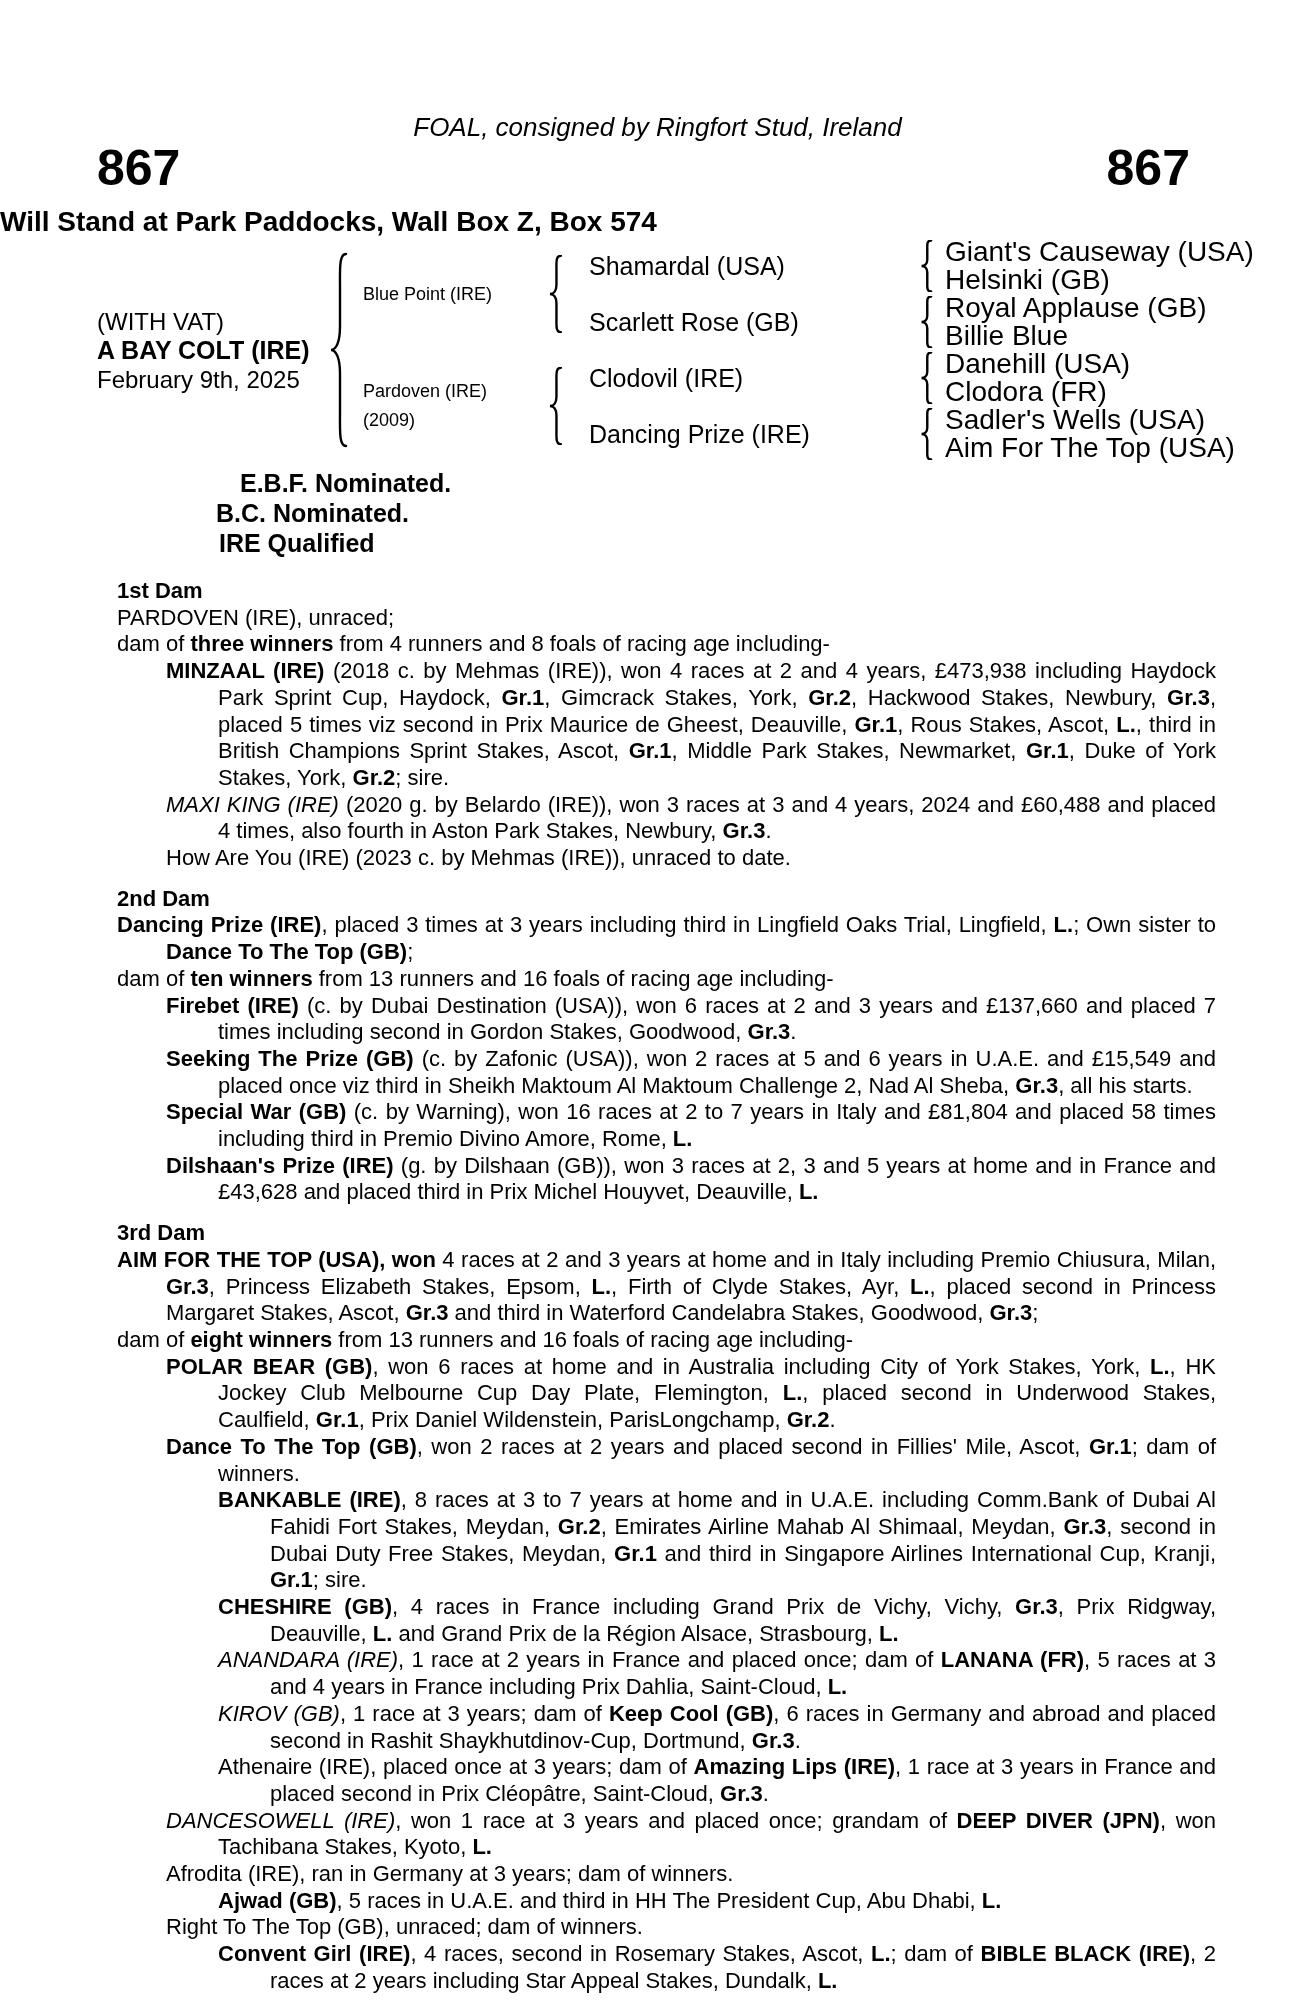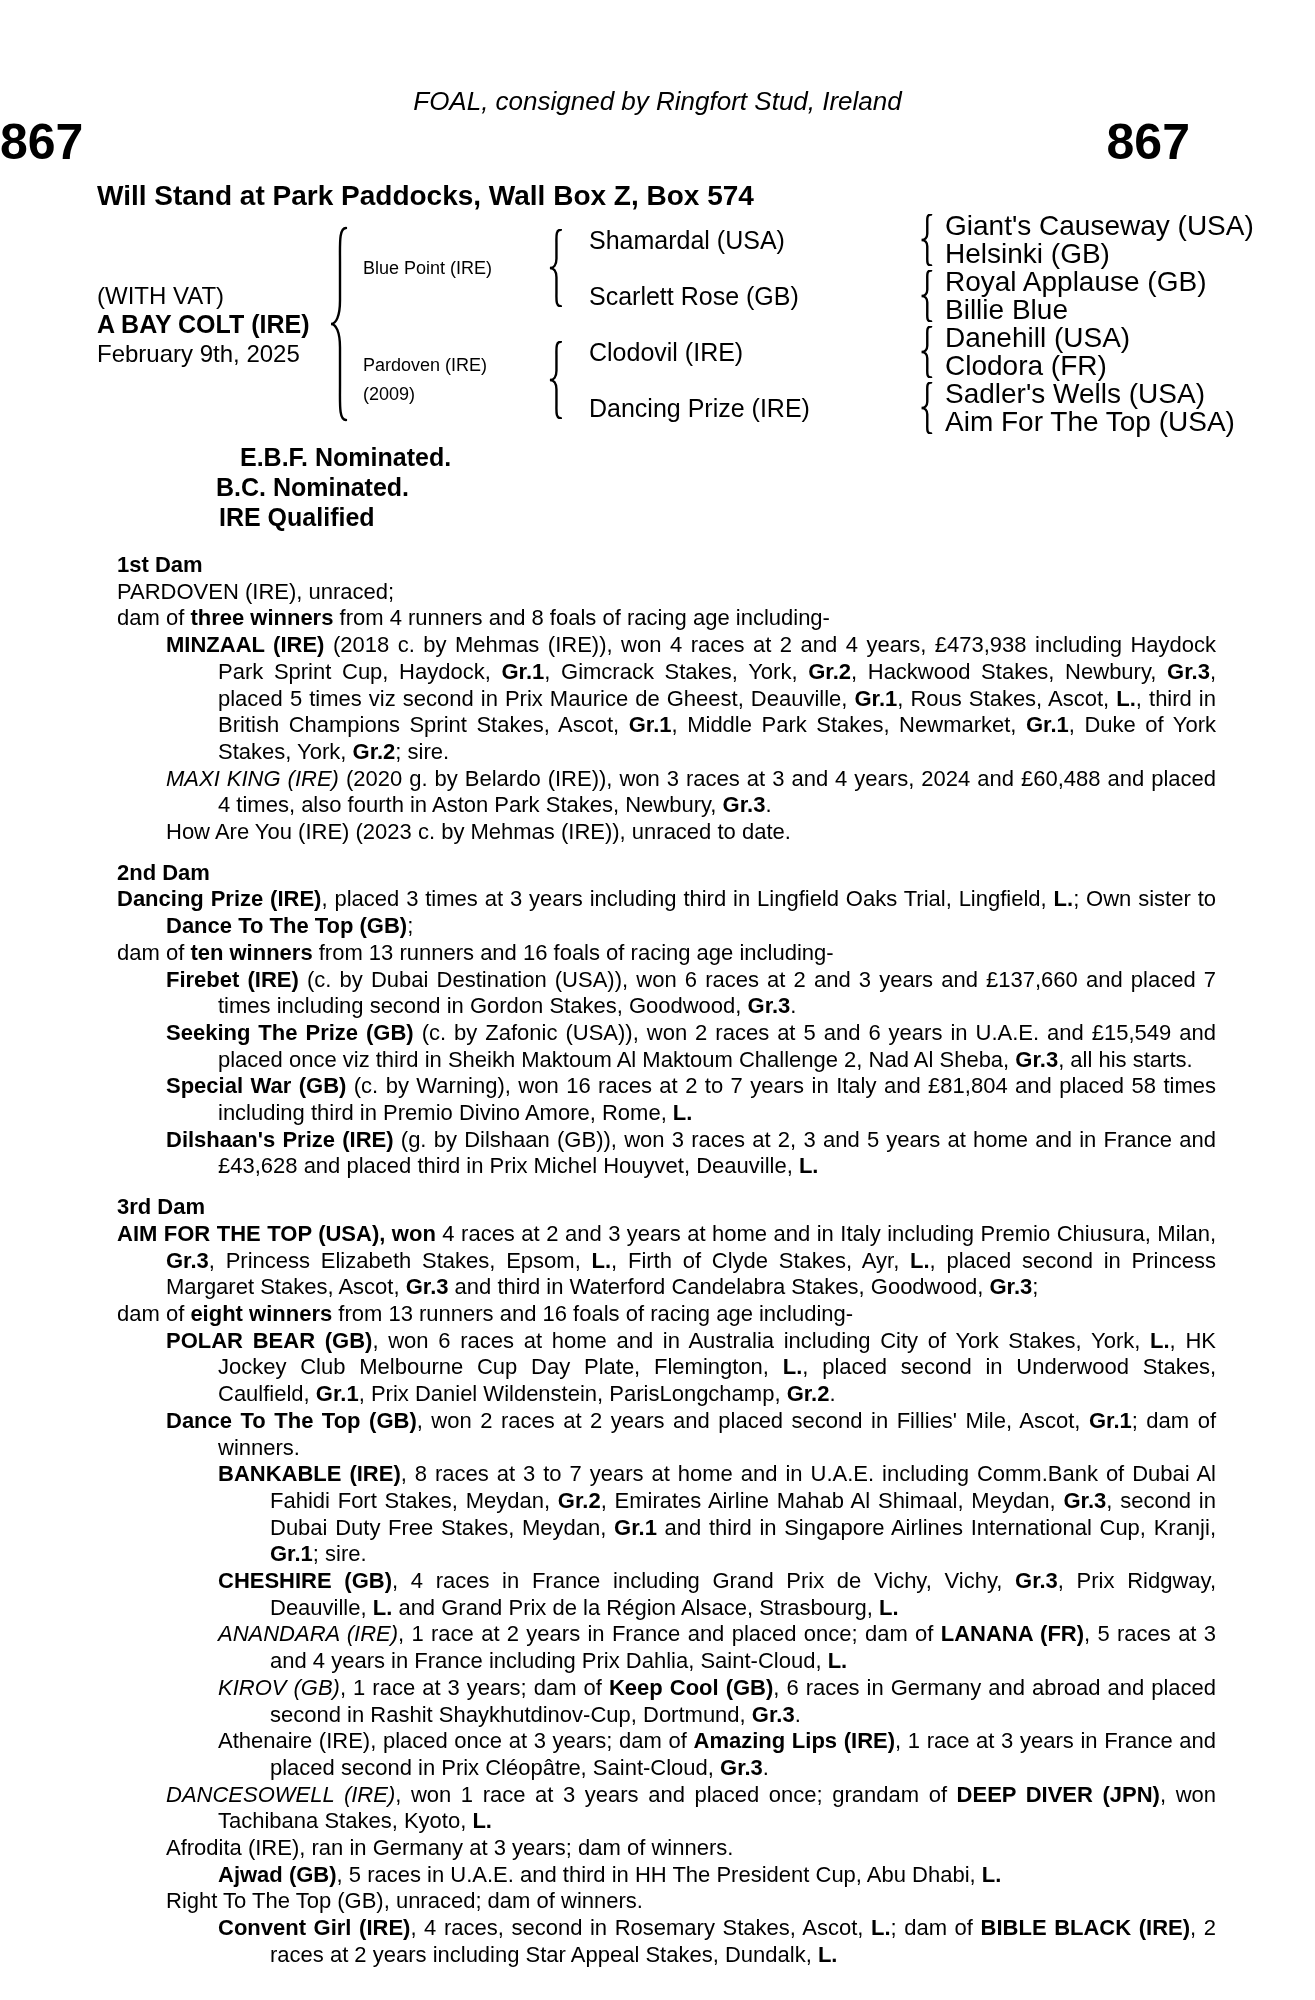--- a/index.html
+++ b/index.html
@@ -6,24 +6,24 @@
   html,body{margin:0;padding:0;}
   body{
     width:1315px;height:2000px;overflow:hidden;
     background:#ffffff;color:#000000;
     font-family:"Liberation Sans",sans-serif;
     font-size:22px;line-height:26.7px;
   }
   .b{font-weight:bold;}
   .i{font-style:italic;}
   
-  .consignor{margin-top:86px;text-align:center;font-style:italic;font-size:26px;line-height:30px;}
+  .consignor{margin-top:112px;text-align:center;font-style:italic;font-size:26px;line-height:30px;}
   .lot-row{display:flex;justify-content:space-between;align-items:flex-start;
-           padding-right:125px;font-weight:bold;font-size:50px;line-height:52px;}
-  .stand{margin-top:12px;padding-left:97px;font-weight:bold;font-size:28px;line-height:32px;}
+           padding-left:97px;padding-right:125px;font-weight:bold;font-size:50px;line-height:52px;}
+  .stand{margin-top:12px;font-weight:bold;font-size:28px;line-height:32px;}
   
   .tree{display:flex;align-items:center;height:224px;padding-left:97px;}
   .subject{width:230px;flex:none;font-size:24px;line-height:29px;}
   .subject .nm{font-weight:bold;font-size:25px;}
   .g1col{display:flex;flex-direction:column;}
   .branch1{display:flex;align-items:center;}
   .g1name{width:184px;padding-left:14px;flex:none;font-size:18px;line-height:29px;}
   .g2col{display:flex;flex-direction:column;}
   .branch2{display:flex;align-items:center;}
   .g2name{width:330px;padding-left:26px;flex:none;font-size:25px;line-height:28px;}

